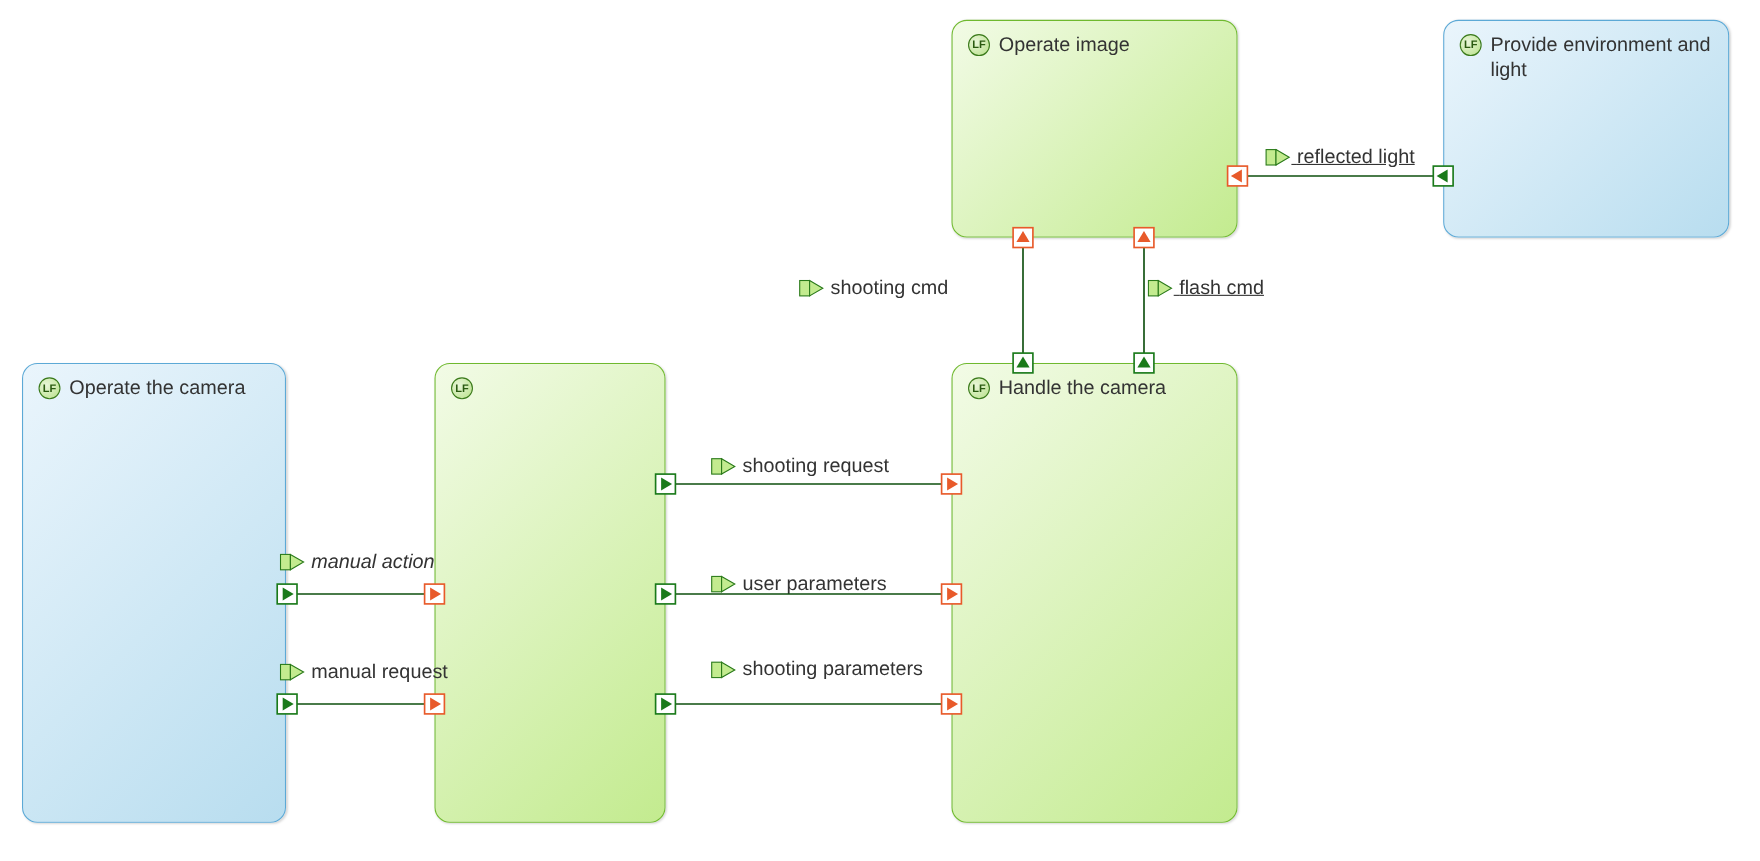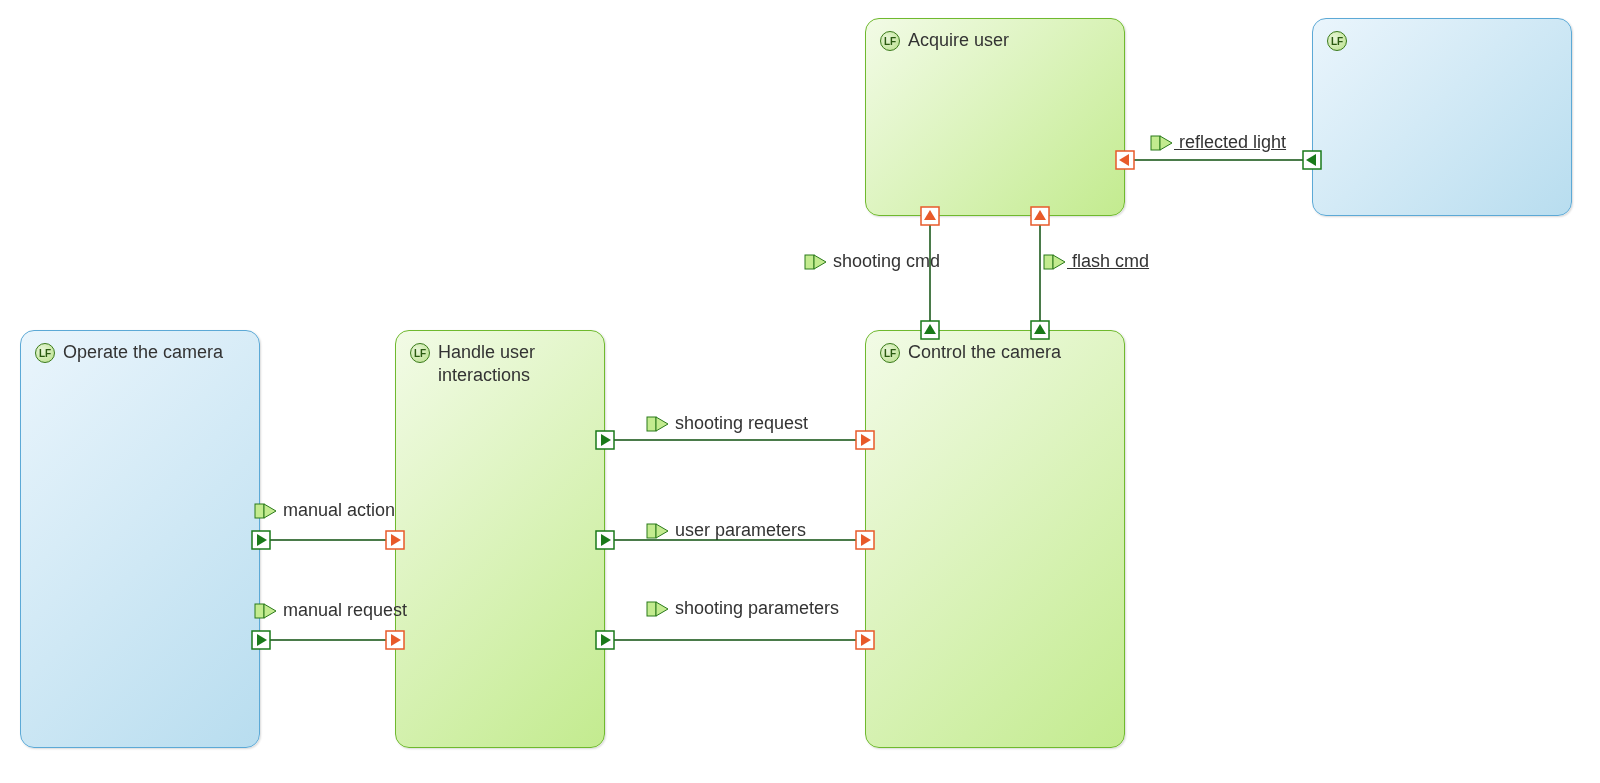--- a/index.html
+++ b/index.html
@@ -67,38 +67,38 @@
 </head>
 <body>
 
 <div class="block blue" style="left:20px; top:330px; width:240px; height:418px;">
   <div class="lf-badge">LF</div>
   <div class="title">Operate the camera</div>
 </div>
 
 <div class="block green" style="left:395px; top:330px; width:210px; height:418px;">
   <div class="lf-badge">LF</div>
-  <div class="title">Handle user interactions</div>
 </div>
 
 <div class="block green" style="left:865px; top:330px; width:260px; height:418px;">
   <div class="lf-badge">LF</div>
-  <div class="title">Control the camera</div>
+  <div class="title">Handle the camera</div>
 </div>
 
 <div class="block green" style="left:865px; top:18px; width:260px; height:198px;">
   <div class="lf-badge">LF</div>
-  <div class="title">Acquire user</div>
+  <div class="title">Operate image</div>
 </div>
 
 <div class="block blue" style="left:1312px; top:18px; width:260px; height:198px;">
   <div class="lf-badge">LF</div>
-</div>
-
-<div class="flow-label" style="left:254px; top:500px;">
+  <div class="title">Provide environment and light</div>
+</div>
+
+<div class="flow-label" style="left:254px; top:500px;font-style:italic;">
   <svg width="24" height="16" style="vertical-align:-3px">
       <rect x="1" y="1" width="9" height="14" fill="#c3eb8f" stroke="#2a7a1a"></rect>
       <polygon points="10,1 22,8 10,15" fill="#c3eb8f" stroke="#2a7a1a"></polygon>
     </svg>
   <span>manual action</span>
 </div>
 
 <div class="flow-label" style="left:254px; top:600px;">
   <svg width="24" height="16" style="vertical-align:-3px">
       <rect x="1" y="1" width="9" height="14" fill="#c3eb8f" stroke="#2a7a1a"></rect>
@@ -124,21 +124,21 @@
 </div>
 
 <div class="flow-label" style="left:646px; top:598px;">
   <svg width="24" height="16" style="vertical-align:-3px">
       <rect x="1" y="1" width="9" height="14" fill="#c3eb8f" stroke="#2a7a1a"></rect>
       <polygon points="10,1 22,8 10,15" fill="#c3eb8f" stroke="#2a7a1a"></polygon>
     </svg>
   <span>shooting parameters</span>
 </div>
 
-<div class="flow-label" style="left:804px; top:251px;">
+<div class="flow-label" style="left:726px; top:251px;">
   <svg width="24" height="16" style="vertical-align:-3px">
       <rect x="1" y="1" width="9" height="14" fill="#c3eb8f" stroke="#2a7a1a"></rect>
       <polygon points="10,1 22,8 10,15" fill="#c3eb8f" stroke="#2a7a1a"></polygon>
     </svg>
   <span>shooting cmd</span>
 </div>
 
 <div class="flow-label" style="left:1043px; top:251px;text-decoration:underline;">
   <svg width="24" height="16" style="vertical-align:-3px">
       <rect x="1" y="1" width="9" height="14" fill="#c3eb8f" stroke="#2a7a1a"></rect>

